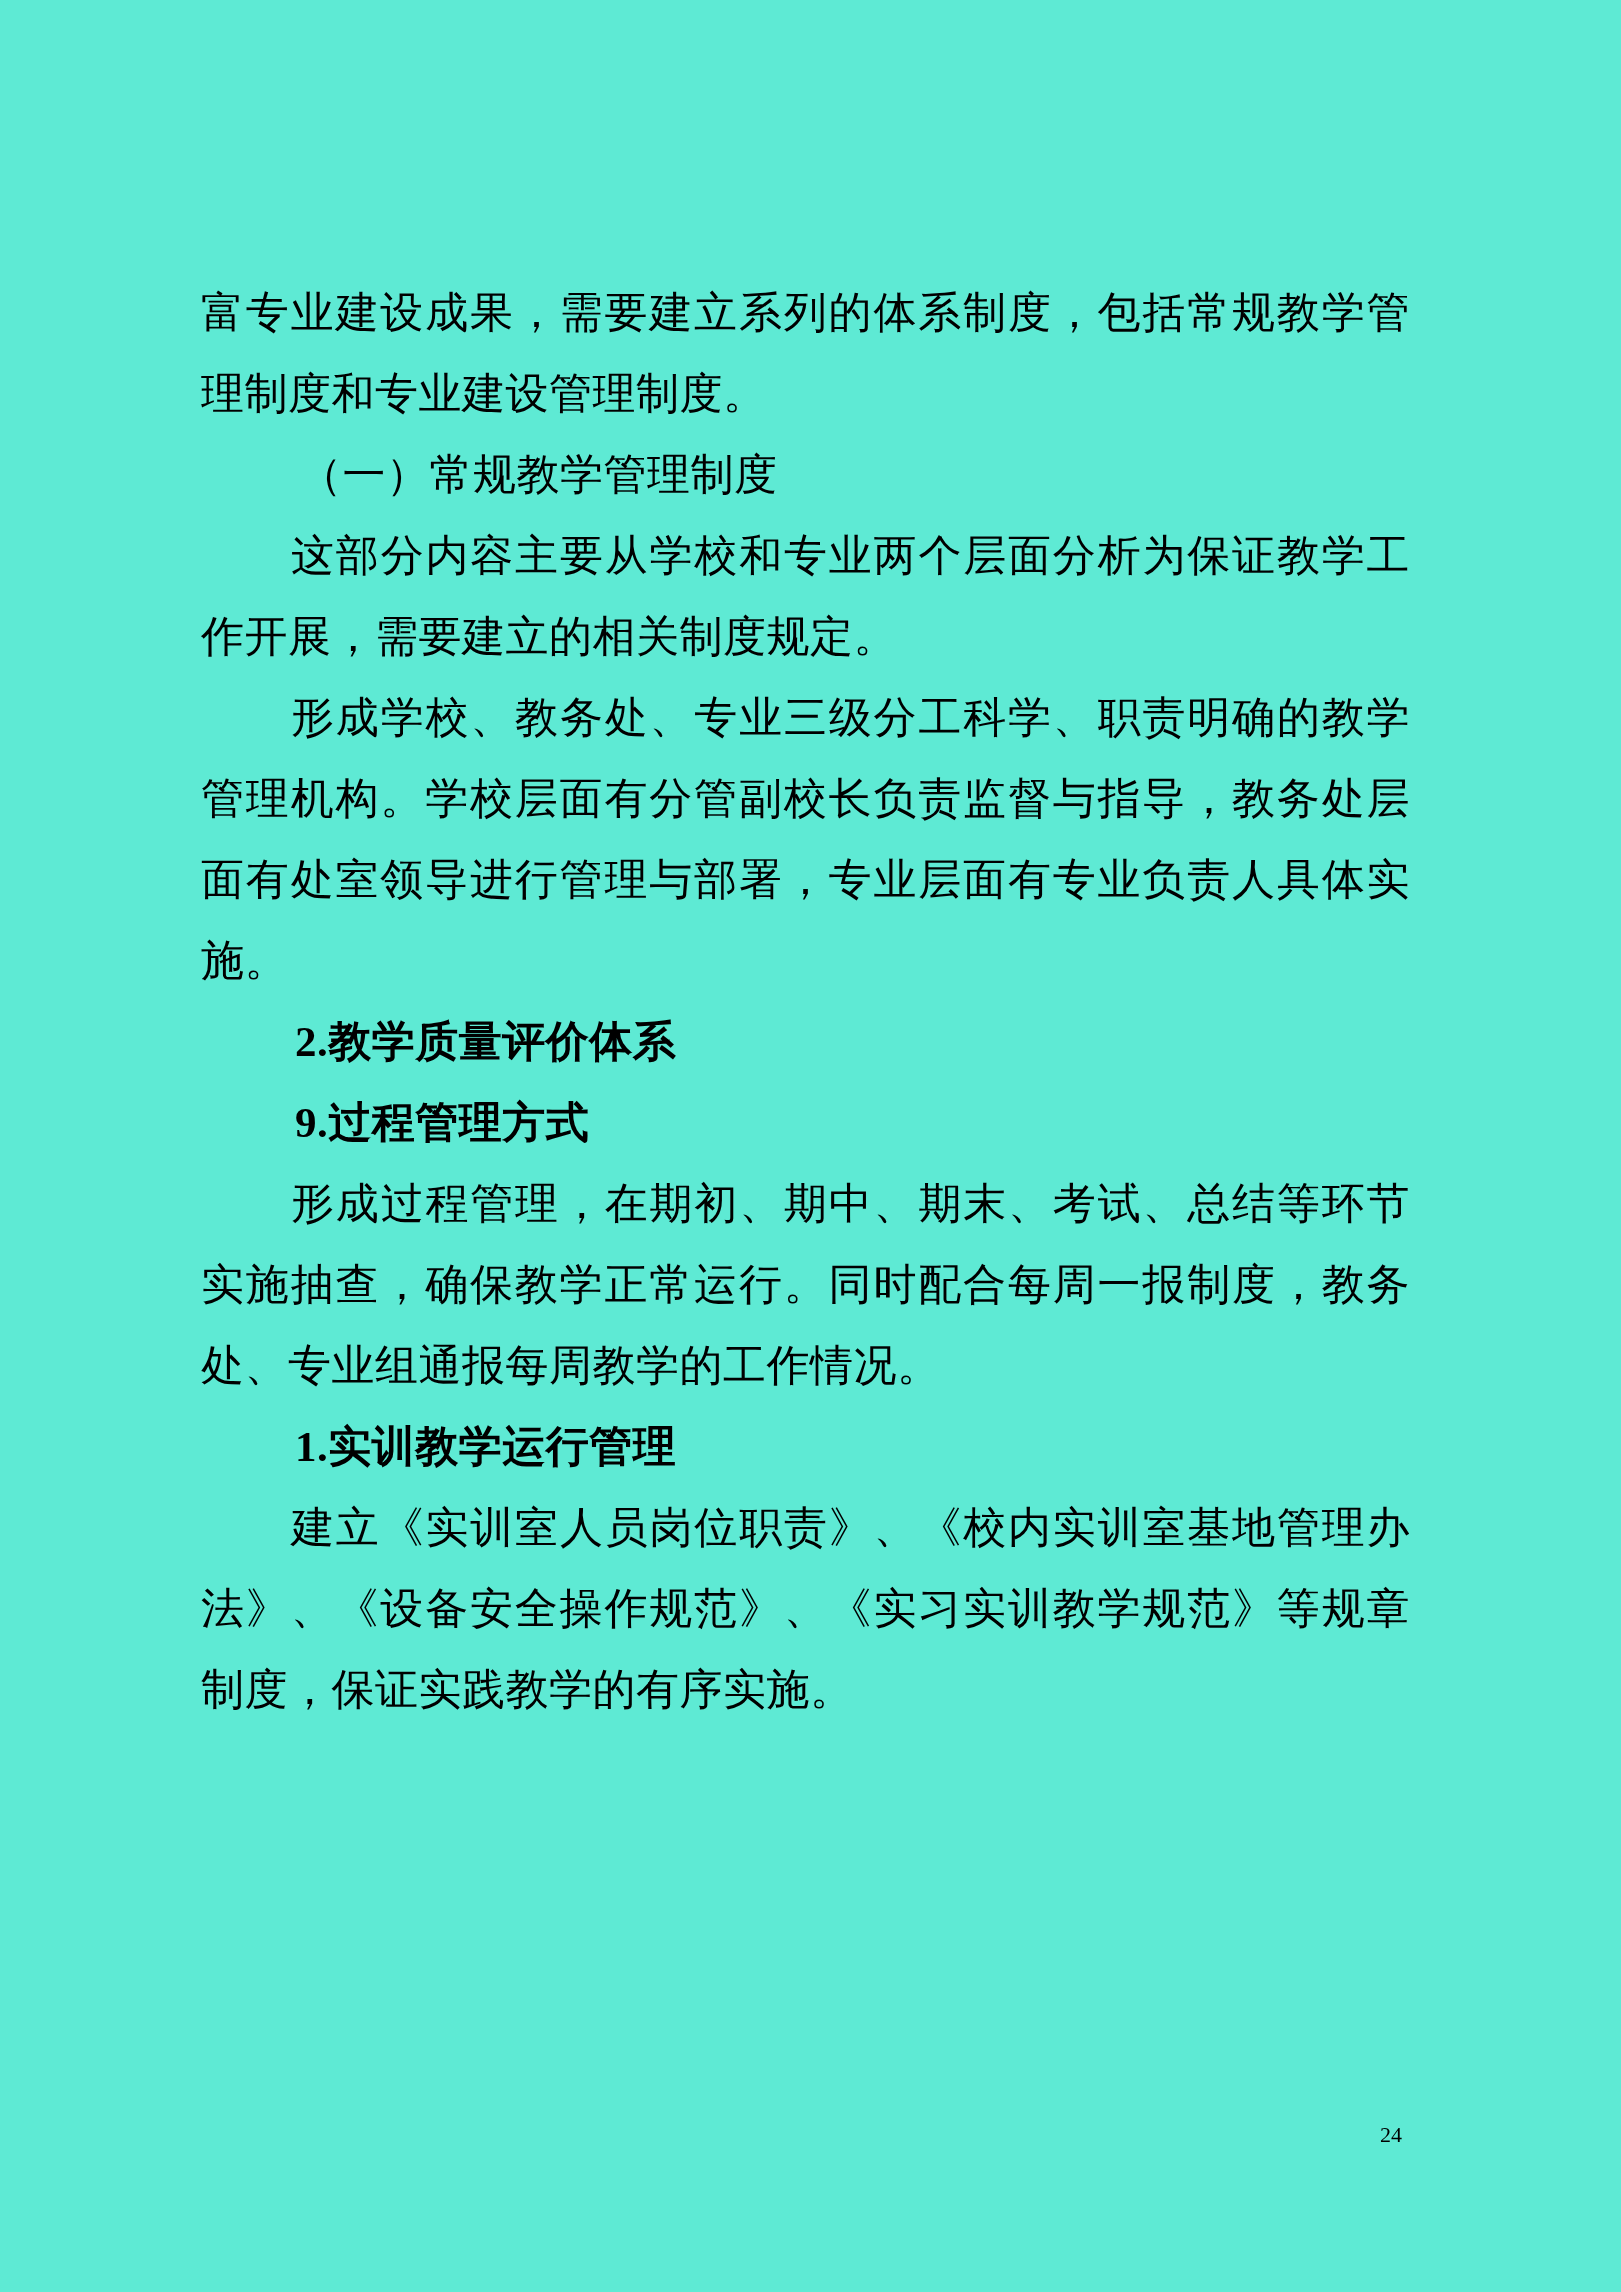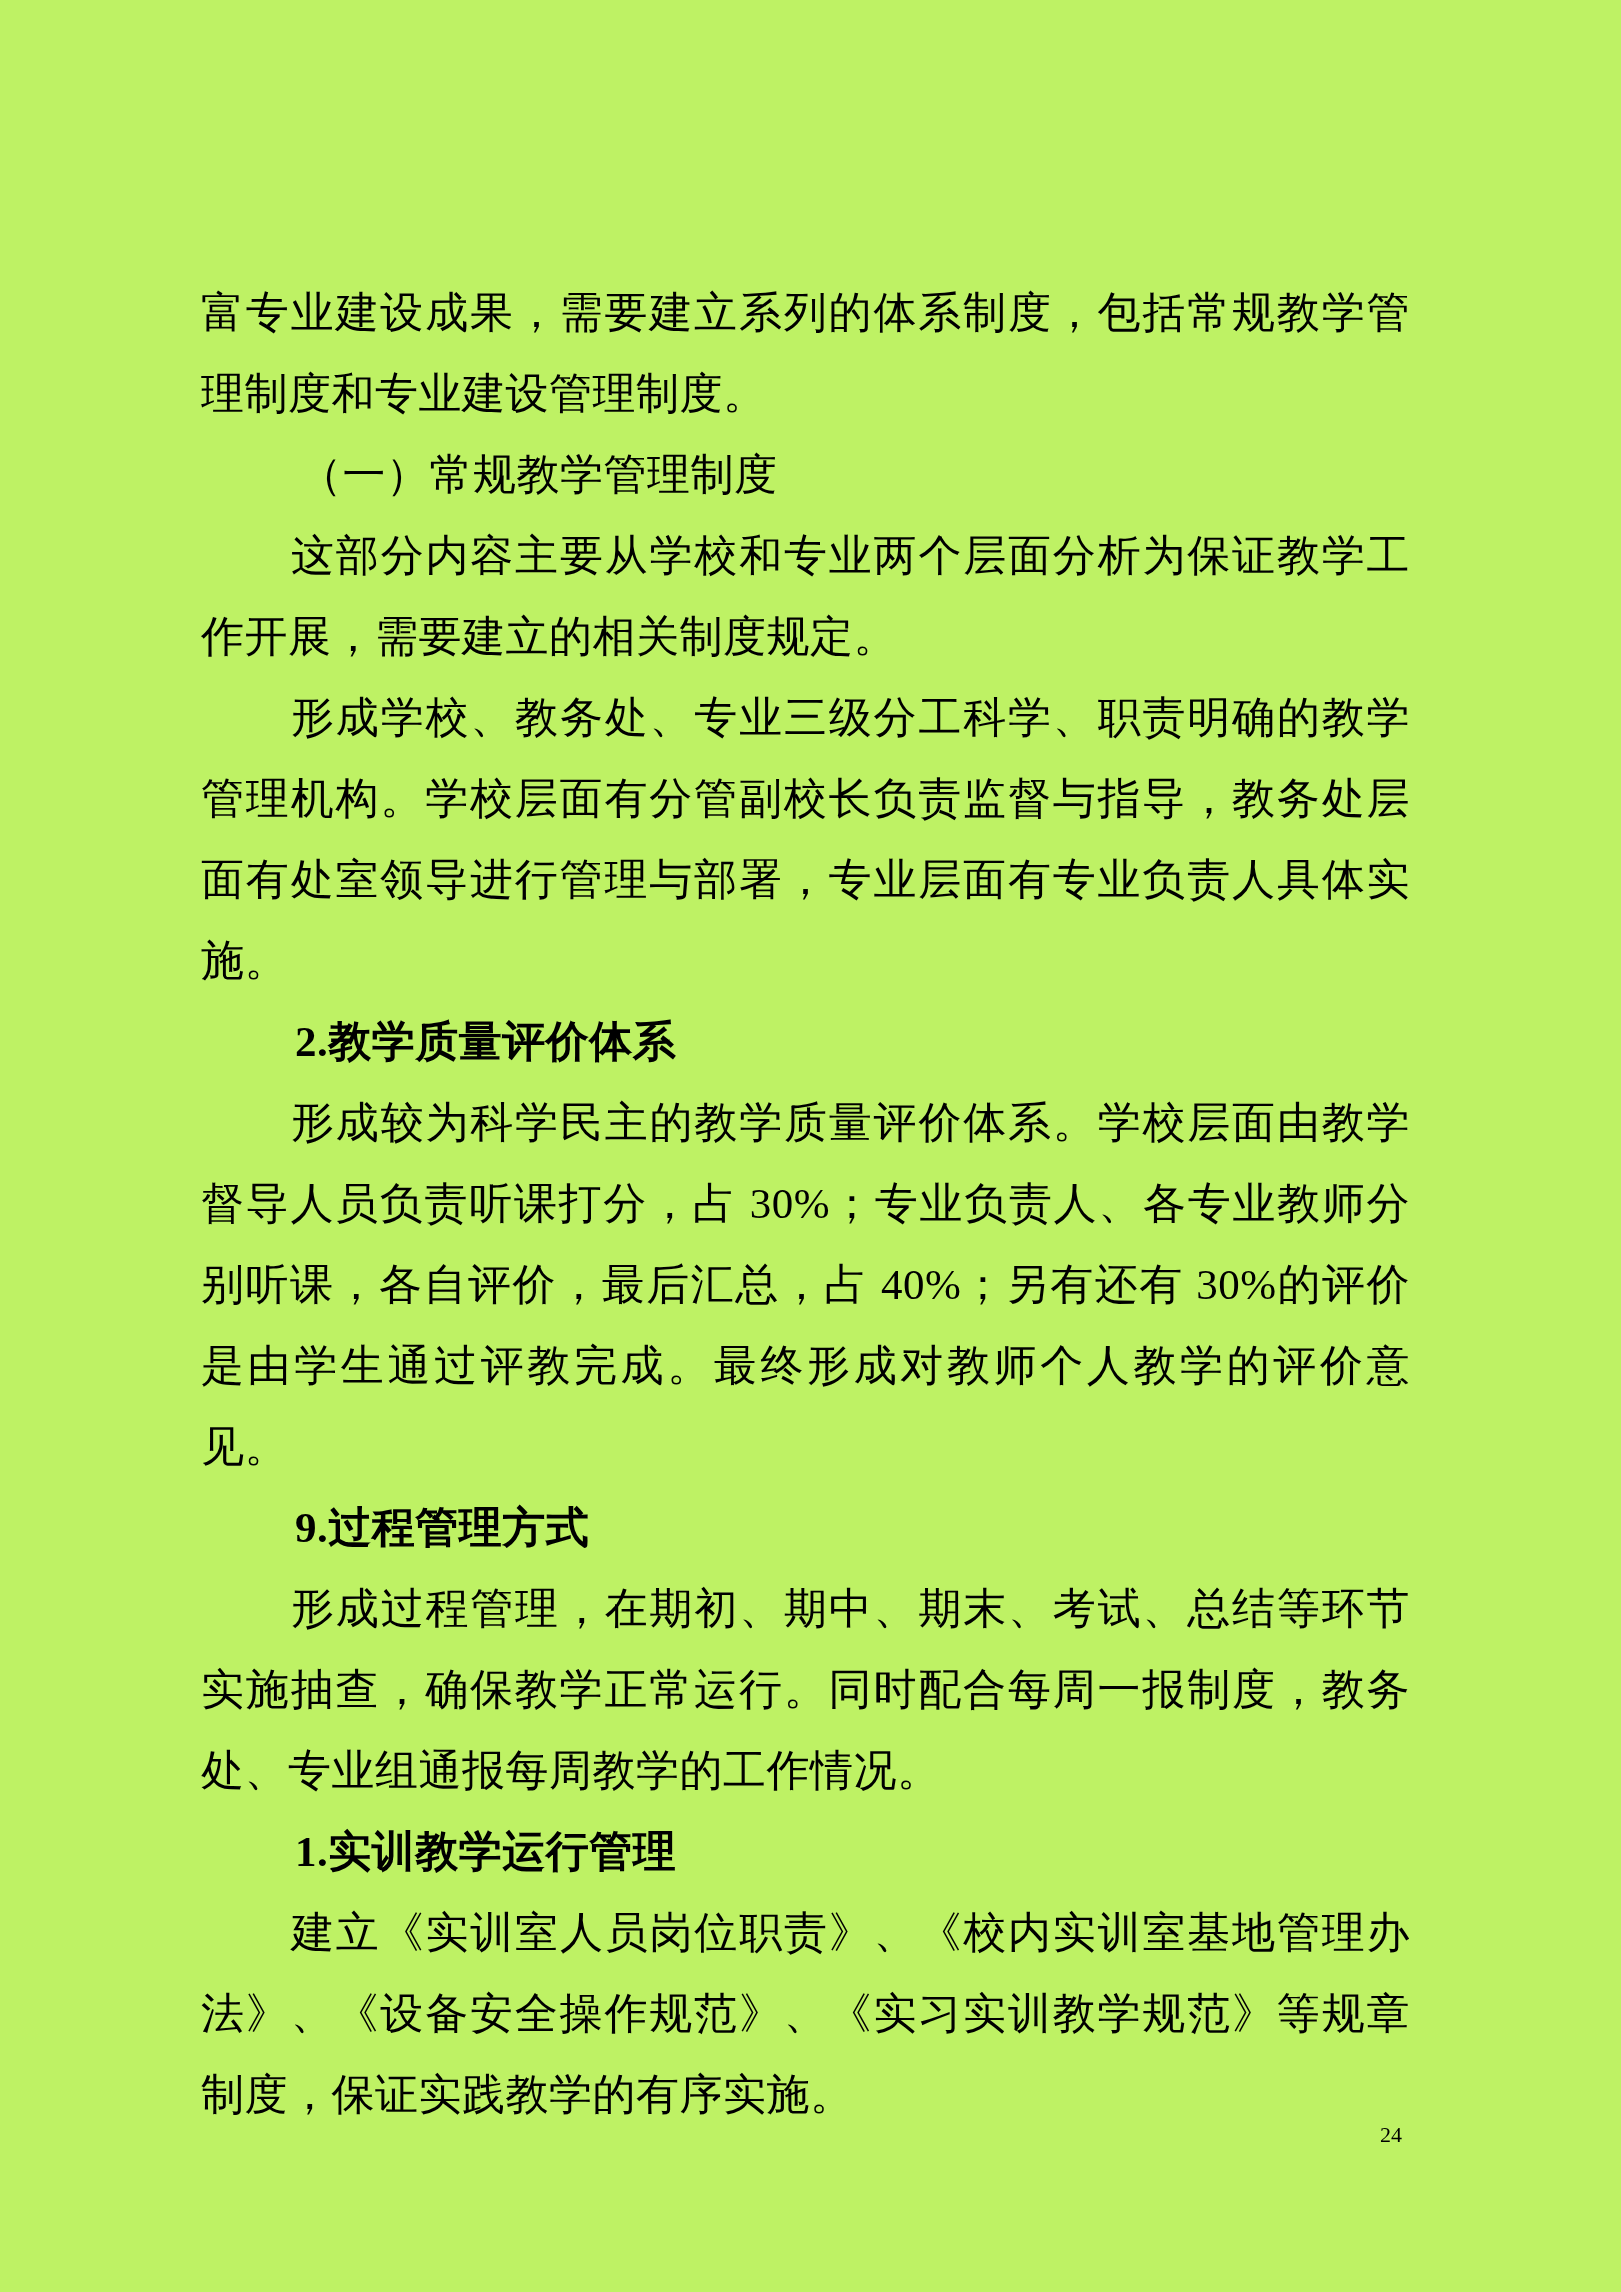--- a/index.html
+++ b/index.html
@@ -4,21 +4,21 @@
 <style>
   html, body {
     margin: 0;
     padding: 0;
     background: #ffffff;
   }
   .page {
     position: relative;
     width: 1621px;
     height: 2293px;
-    background: #bef264;
+    background: #5eead4;
     color: #000000;
     font-family: "Liberation Serif", "DejaVu Serif", serif;
     overflow: hidden;
   }
   .content {
     position: absolute;
     left: 201px;
     top: 272px;
     width: 1209px;
   }
@@ -57,21 +57,20 @@
 </head>
 <body>
 
 <div class="page">
   <div class="content">
     <p class="para">富专业建设成果，需要建立系列的体系制度，包括常规教学管理制度和专业建设管理制度。</p>
     <p class="para heading-section">（一）常规教学管理制度</p>
     <p class="para indent">这部分内容主要从学校和专业两个层面分析为保证教学工作开展，需要建立的相关制度规定。</p>
     <p class="para indent">形成学校、教务处、专业三级分工科学、职责明确的教学管理机构。学校层面有分管副校长负责监督与指导，教务处层面有处室领导进行管理与部署，专业层面有专业负责人具体实施。</p>
     <p class="para heading-numbered">2.教学质量评价体系</p>
-    <p class="para indent">形成较为科学民主的教学质量评价体系。学校层面由教学督导人员负责听课打分，占 30%；专业负责人、各专业教师分别听课，各自评价，最后汇总，占 40%；另有还有 30%的评价是由学生通过评教完成。最终形成对教师个人教学的评价意见。</p>
     <p class="para heading-numbered">9.过程管理方式</p>
     <p class="para indent">形成过程管理，在期初、期中、期末、考试、总结等环节实施抽查，确保教学正常运行。同时配合每周一报制度，教务处、专业组通报每周教学的工作情况。</p>
     <p class="para heading-numbered">1.实训教学运行管理</p>
     <p class="para indent">建立《实训室人员岗位职责》、《校内实训室基地管理办法》、《设备安全操作规范》、《实习实训教学规范》等规章制度，保证实践教学的有序实施。</p>
   </div>
   <div class="page-number">24</div>
 </div>
 
 
 </body></html>

